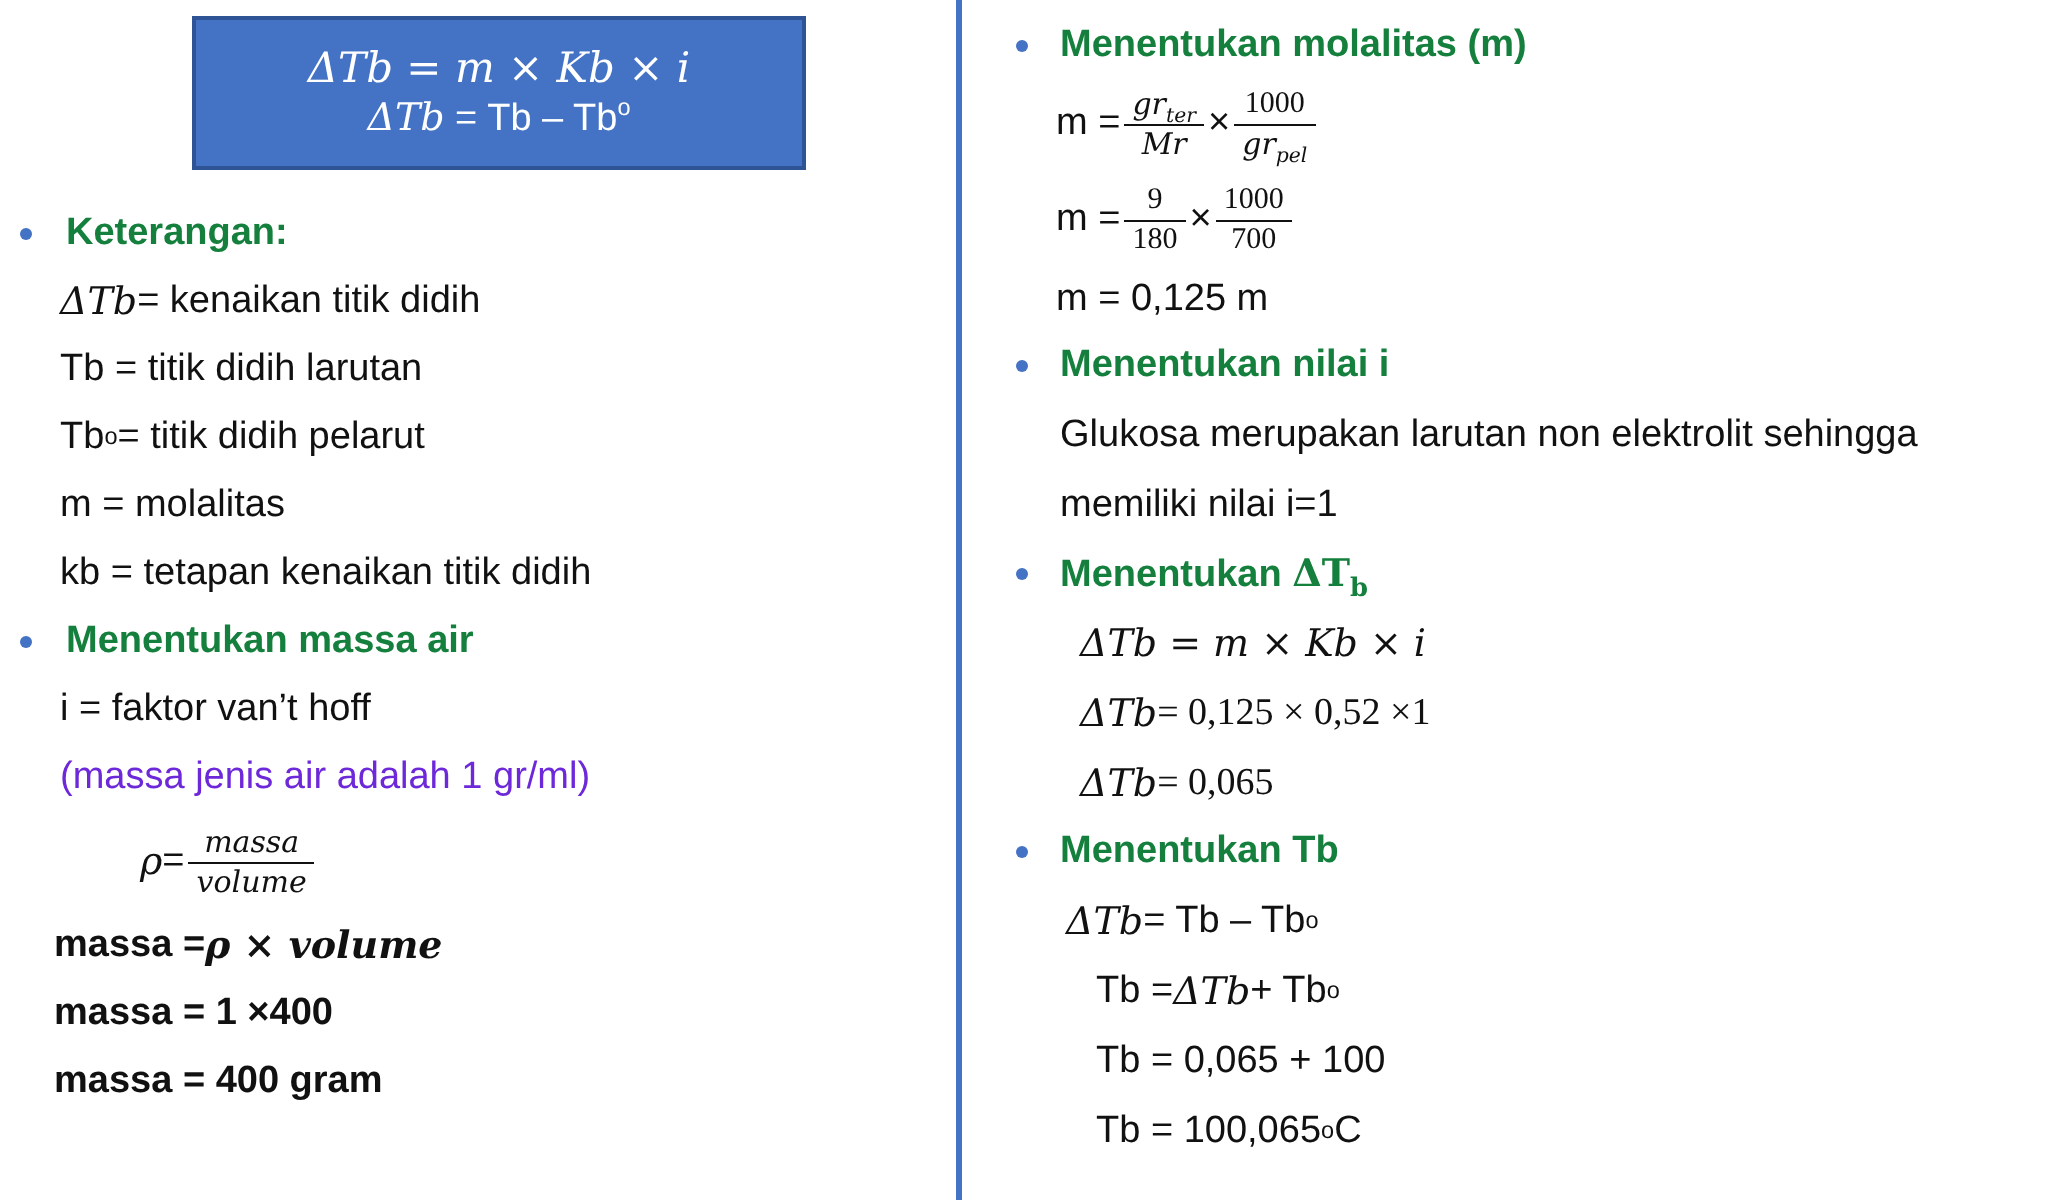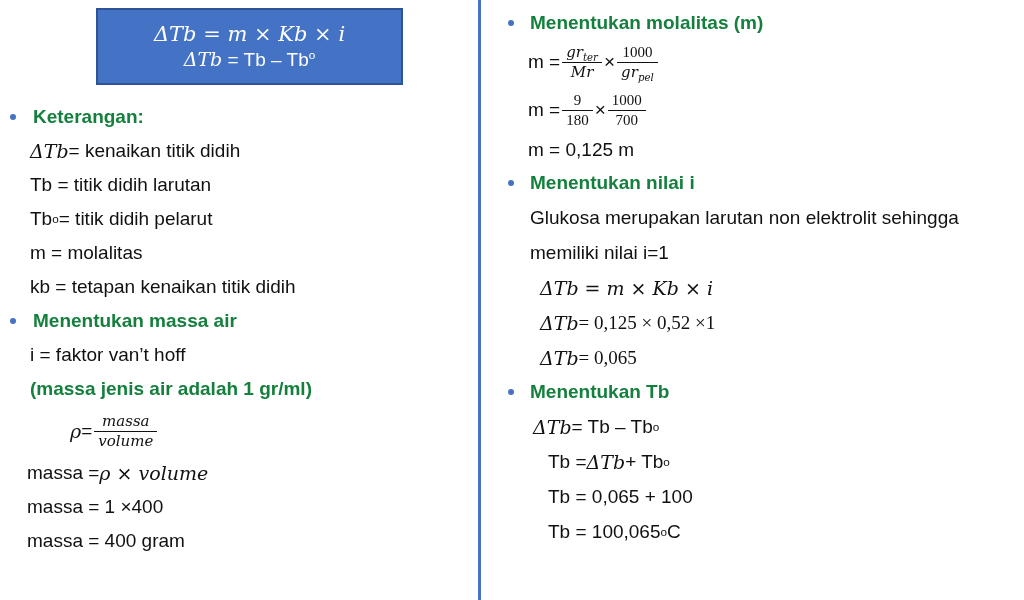--- a/index.html
+++ b/index.html
@@ -40,21 +40,21 @@
   .fb-line2 { font-size: 19px; line-height: 24px; }
 
   
   .row { display: flex; align-items: center; font-size: 19px; }
   .bullet {
     flex: 0 0 auto;
     width: 6px; height: 6px; border-radius: 50%;
     background: #4472C4;
   }
   .heading { color: #15803d; font-weight: bold; }
-  .red { color: #15803d; font-weight: bold; }
+  .red { color: #6d28d9; }
 
   
   .mi  { font-family: "DejaVu Serif", serif; font-style: italic; }
   .mup { font-family: Liberation Serif, serif; font-style: normal; }
   .mb  { font-family: "DejaVu Serif", serif; font-weight: bold; }
   sup { font-size: 62%; line-height: 0; }
   sub { font-size: 68%; line-height: 0; }
 
   .frac {
     display: inline-block; text-align: center;
@@ -65,21 +65,21 @@
   }
   .frac .num { display: block; border-bottom: 1.4px solid #111; padding: 0 4px; }
   .frac .den { display: block; padding: 0 4px; }
 
   
   .left-content { margin-top: 15px; }
   .l-row  { height: 34px; }
   .l-head { padding-left: 10px; }
   .l-head .bullet { margin-right: 17px; }
   .l-def  { padding-left: 30px; }
-  .l-massa { padding-left: 27px; }
+  .l-massa { padding-left: 27px; font-weight: bold; }
   .l-rho  { height: 50px; padding-left: 70px; }
   .l-rho .frac { font-size: 15px; }
 
   
   .r-head { padding-left: 18px; height: 34px; }
   .r-head .bullet { margin-right: 16px; }
   .r-h1 { height: 30px; }
   .r-frac-row { height: 48px; padding-left: 38px; }
   .r-eq3 { height: 32px; padding-left: 38px; }
   .r-text { height: 35px; padding-left: 40px; text-align: right; }
@@ -210,20 +210,24 @@
       <span class="heading">Menentukan nilai i</span>
     </div>
 
     <div class="row r-text">
         <span>Glukosa merupakan larutan non elektrolit sehingga</span>
       </div>
     <div class="row r-text">
         <span>memiliki nilai i=1</span>
       </div>
 
+    <div class="row r-head">
+      <span class="bullet"></span>
+      <span class="heading"><span>Menentukan </span><span class="mb">ΔT</span><sub class="mb">b</sub></span>
+    </div>
 
     <div class="row r-eq-math">
         <span class="mi">ΔTb = m × Kb × i</span>
       </div>
 
     <div class="row r-eq-math">
         <span class="mi">ΔTb</span>
         <span class="mup"> = 0,125 × 0,52 ×1</span>
       </div>
 

